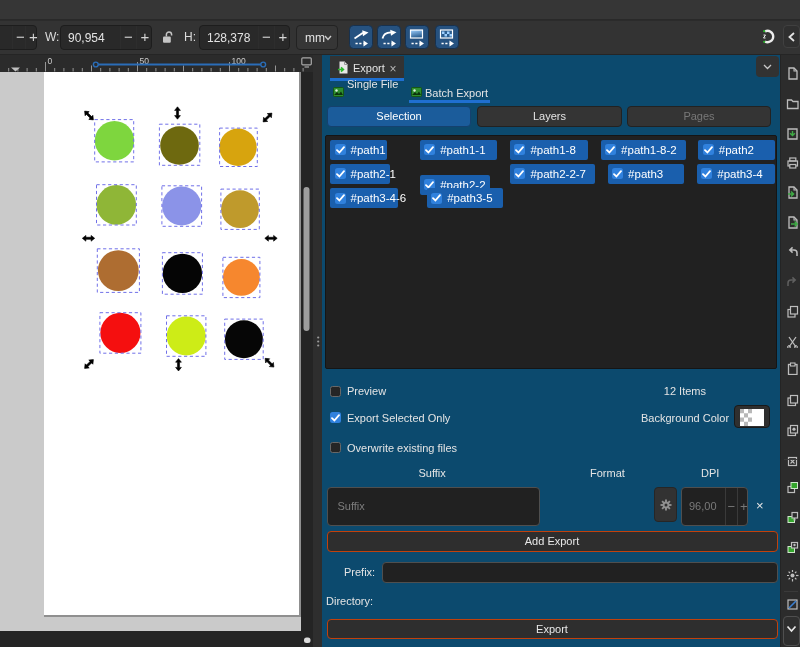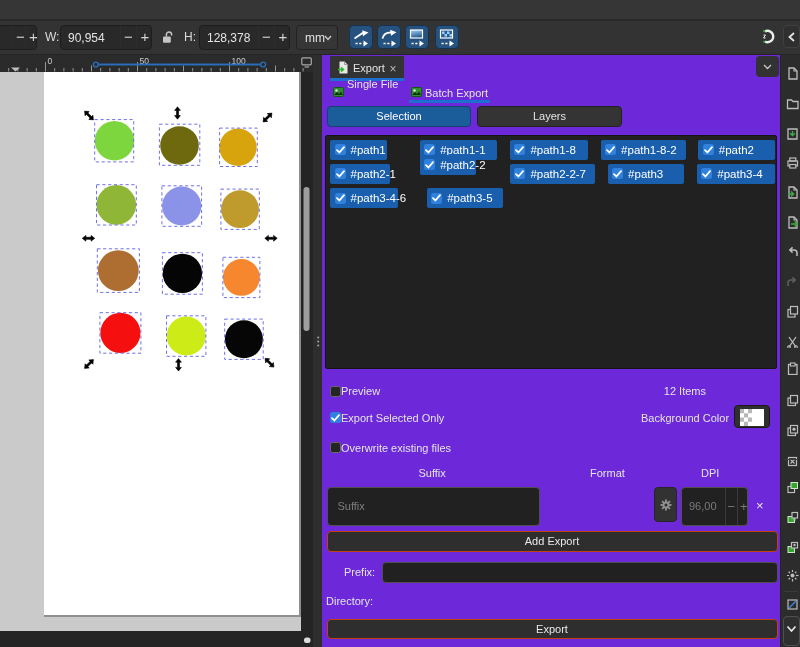--- a/index.html
+++ b/index.html
@@ -11,33 +11,33 @@
 #toolbar { left:0; top:21px; width:800px; height:34px; background:#333333; border-bottom:1px solid #252525; }
 .tlabel { position:absolute; top:9px; color:#dcdcdc; font-size:12px; }
 .spin { position:absolute; top:3.5px; height:25px; background:#292929; border:1px solid #1d1d1d; border-radius:4px; color:#e3e3e3; font-size:12px; }
 .spin .val { position:absolute; left:7px; top:5px; }
 .spin .sep { position:absolute; top:0; width:1px; height:100%; background:#2d2d2d; }
 .spin .sign { position:absolute; top:2.5px; color:#d5d5d5; font-size:15px; }
 .bluebtn { position:absolute; top:3.5px; width:24px; height:24px; background:#265280; border:1px solid #17314e; border-radius:4.5px; }
 #mmdrop { position:absolute; left:296px; top:3.5px; width:42px; height:25px; background:#363636; border:1px solid #222; border-radius:4px; color:#e3e3e3; font-size:12px; }
 
 
-#panel { left:322px; top:55px; width:458px; height:592px; background:#6d28d9; }
+#panel { left:322px; top:55px; width:458px; height:592px; background:#0c4a6e; }
 .ptext { position:absolute; color:#e4e4e4; font-size:11px; }
 .chip { position:absolute; z-index:5; height:19.5px; background:#1a5fad; border-radius:2px; display:flex; align-items:center; }
 .cb { width:11px; height:11px; border-radius:2.5px; margin-left:4.5px; flex:0 0 auto; display:flex; align-items:center; justify-content:center; }
 .cb.on { background:#3081dd; }
 .chiplab { color:#fff; font-size:11.5px; margin-left:5px; white-space:nowrap; }
 .entry { position:absolute; background:#212121; border:1px solid #4f4f4f; border-radius:4px; color:#e0e0e0; font-size:11px; }
 .btn { position:absolute; background:#2e2e2e; border:1px solid #c2410c; border-radius:4px; color:#e8e8e8; font-size:11px; text-align:center; }
 .ckrow { position:absolute; display:flex; align-items:center; }
 .ckbox { width:11px; height:11px; border-radius:2.5px; flex:0 0 auto; display:flex; align-items:center; justify-content:center; }
 .ckbox.off { background:#252525; border:1px solid #686868; }
 .ckbox.on { background:#3081dd; }
-.cklab { color:#e4e4e4; font-size:11px; }
+.cklab { color:#e4e4e4; font-size:11px; margin-left:6px; }
 
 
 #cmdbar { position:absolute; left:780px; top:55px; width:20px; height:592px; background:#2c2c2c; border-left:1px solid #242424; }
 .cmdic { position:absolute; left:5px; width:13px; height:13px; }
 </style></head>
 <body>
 <div id="root">
   <div class="abs" id="menustrip"></div>
   <div class="abs" id="toolbar">
 
@@ -274,21 +274,21 @@
       <span class="chiplab">#path2</span>
     </div>
     <div class="chip" style="left:330.0px;top:164.2px;width:60px">
       <span class="cb on">
         <svg width="9" height="8" viewBox="0 0 9 8">
           <path d="M1,4.2 L3.4,6.5 L8,1.2" stroke="#fff" stroke-width="1.8" fill="none" stroke-linecap="round"></path>
         </svg>
       </span>
       <span class="chiplab">#path2-1</span>
     </div>
-    <div class="chip" style="left:419.7px;top:155px;width:56px">
+    <div class="chip" style="left:419.7px;top:175px;width:70px">
       <span class="cb on">
         <svg width="9" height="8" viewBox="0 0 9 8">
           <path d="M1,4.2 L3.4,6.5 L8,1.2" stroke="#fff" stroke-width="1.8" fill="none" stroke-linecap="round"></path>
         </svg>
       </span>
       <span class="chiplab">#path2-2</span>
     </div>
     <div class="chip" style="left:509.9px;top:164.2px;width:85.0px">
       <span class="cb on">
         <svg width="9" height="8" viewBox="0 0 9 8">
@@ -356,20 +356,21 @@
     <svg class="abs" style="left:89px;top:32px" width="11" height="10" viewBox="0 0 11 10">
         <rect x="0.5" y="0.5" width="10" height="9" rx="1" fill="#2f8f2f" stroke="#155715"></rect>
         <circle cx="3.5" cy="3.5" r="1.2" fill="#dff0df"></circle>
         <path d="M1,8 l3,-3 2,2 2,-2.5 2,3.5 z" fill="#0c330c"></path>
       </svg>
     <div class="ptext" style="left:103px;top:31.5px;font-size:11px">Batch Export</div>
     <div class="abs" style="left:87px;top:45px;width:81px;height:2.5px;background:#1f6fd0"></div>
 
     <div class="abs" style="left:155px;top:51px;width:145px;height:21px;background:#343434;border:1px solid #222;border-radius:4px;color:#e4e4e4;font-size:11px;text-align:center;line-height:19px">Layers</div>
     <div class="abs" style="left:5px;top:51px;width:144px;height:21px;background:#1b5c9b;border:1px solid #14416e;border-radius:4px;color:#fff;font-size:11px;text-align:center;line-height:19px">Selection</div>
+    <div class="abs" style="left:305px;top:51px;width:144px;height:21px;background:#343434;border:1px solid #222;border-radius:4px;color:#787878;font-size:11px;text-align:center;line-height:19px">Pages</div>
 
     <div class="abs" style="left:3px;top:79.5px;width:452px;height:234px;background:#212121;border:1px solid #151515;border-radius:2px"></div>
 
     <div class="ckrow" style="left:8px;top:330px">
         <span class="ckbox off"></span>
         <span class="cklab">Preview</span>
       </div>
     <div class="ptext" style="left:341.8px;top:330px">12 Items</div>
     <div class="ckrow" style="left:8px;top:356.5px">
         <span class="ckbox on">

